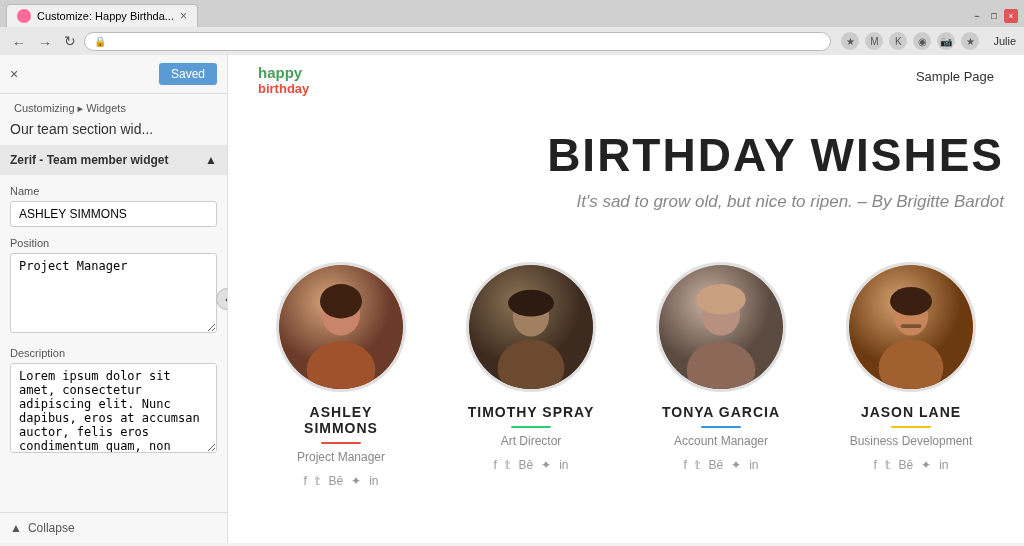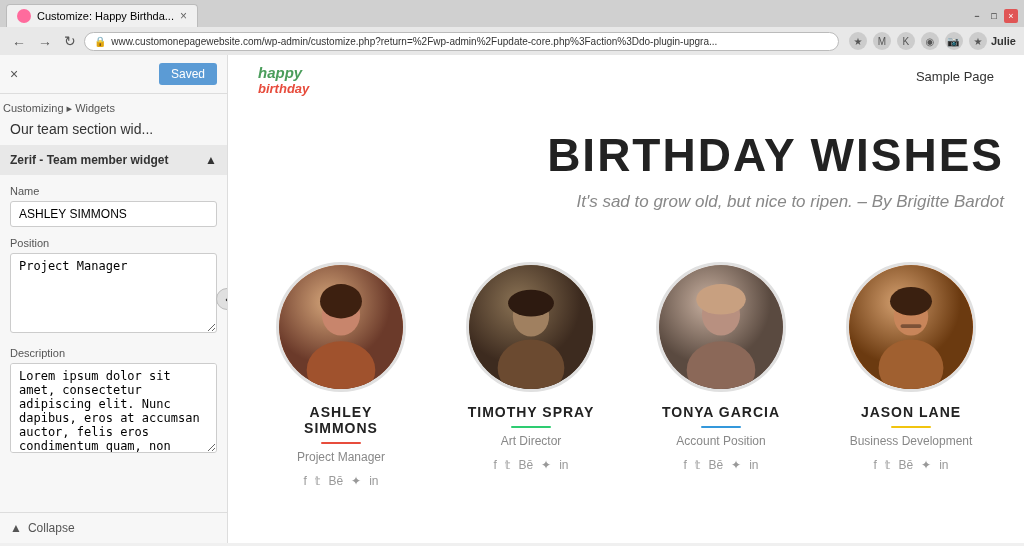--- a/index.html
+++ b/index.html
@@ -74,24 +74,23 @@
       display: flex; align-items: center; justify-content: center;
       font-size: 10px;
       cursor: pointer;
       background: #ccc;
       color: #555;
     }
     .user-area {
       display: flex;
       align-items: center;
       gap: 6px;
-      margin-left: 0;
+      margin-left: 10px;
       font-size: 11px;
       color: #333;
-      font-weight: bold;
     }
     .win-controls {
       display: flex;
       gap: 3px;
       margin-left: 4px;
     }
     .win-btn {
       width: 14px; height: 14px;
       border-radius: 2px;
       border: none;
@@ -136,21 +135,21 @@
     .saved-btn {
       background: #5b9bd5;
       color: white;
       border: none;
       border-radius: 3px;
       padding: 4px 12px;
       font-size: 12px;
       cursor: pointer;
     }
     .breadcrumb {
-      padding: 8px 3px 4px;
+      padding: 8px 14px 4px;
       font-size: 11px;
       color: #888;
     }
     .breadcrumb span { color: #555; }
     .section-title {
       padding: 2px 10px 8px;
       font-size: 14px;
       color: #333;
     }
     .widget-section {
@@ -357,21 +356,20 @@
       <button class="win-btn win-max">□</button>
       <button class="win-btn win-close">×</button>
     </div>
   </div>
   <div class="nav-bar">
     <button class="nav-btn">←</button>
     <button class="nav-btn">→</button>
     <button class="nav-btn">↻</button>
     <div class="address-bar">
       <span class="lock-icon">🔒</span>
-      <span style="font-size:10px;overflow:hidden;white-space:nowrap;text-overflow:ellipsis;">www.customonepagewebsite.com/wp-admin/customize.php?return=%2Fwp-admin%2Fupdate-core.php%3Faction%3Ddo-plugin-upgra...</span>
     </div>
     <div class="browser-icons">
       <div class="browser-icon-btn">★</div>
       <div class="browser-icon-btn">M</div>
       <div class="browser-icon-btn">K</div>
       <div class="browser-icon-btn">◉</div>
       <div class="browser-icon-btn">📷</div>
       <div class="browser-icon-btn">★</div>
     </div>
     <div class="user-area">
@@ -424,21 +422,21 @@
     </div>
 
     <div class="nav-arrow">‹</div>
   </div>
 
   <div class="preview-area">
 
     <div style="display:flex; align-items:center; padding: 14px 30px; position:relative;">
 
       <div style="position:absolute; left: 30px; top: 10px;">
-        <div style="font-size:13px; font-style:italic; line-height:1.1;">
+        <div style="font-size:13px; line-height:1.1;">
           <div style="color:#4a9d5b; font-weight:bold; font-size:15px;">happy</div>
           <div style="color:#e74c3c; font-weight:bold; font-size:13px;">birthday</div>
         </div>
       </div>
       <div style="flex:1;"></div>
       <a href="#" class="site-nav-link">Sample Page</a>
     </div>
 
     <div class="hero-section">
       <div class="hero-title">BIRTHDAY WISHES</div>
@@ -517,21 +515,21 @@
                 </radialGradient>
               </defs>
               <ellipse cx="65" cy="52" rx="20" ry="22" fill="#b89080"></ellipse>
               <ellipse cx="65" cy="110" rx="36" ry="30" fill="#8b6858"></ellipse>
               <ellipse cx="65" cy="36" rx="26" ry="16" fill="#c8a080"></ellipse>
             </svg>
           </div>
         </div>
         <div class="member-name">TONYA GARCIA</div>
         <div class="member-divider divider-blue"></div>
-        <div class="member-position">Account Position</div>
+        <div class="member-position">Account Manager</div>
         <div class="social-icons">
           <span class="social-icon">f</span>
           <span class="social-icon">𝕥</span>
           <span class="social-icon">Bē</span>
           <span class="social-icon">✦</span>
           <span class="social-icon">in</span>
         </div>
       </div>
 
       <div class="team-member">

